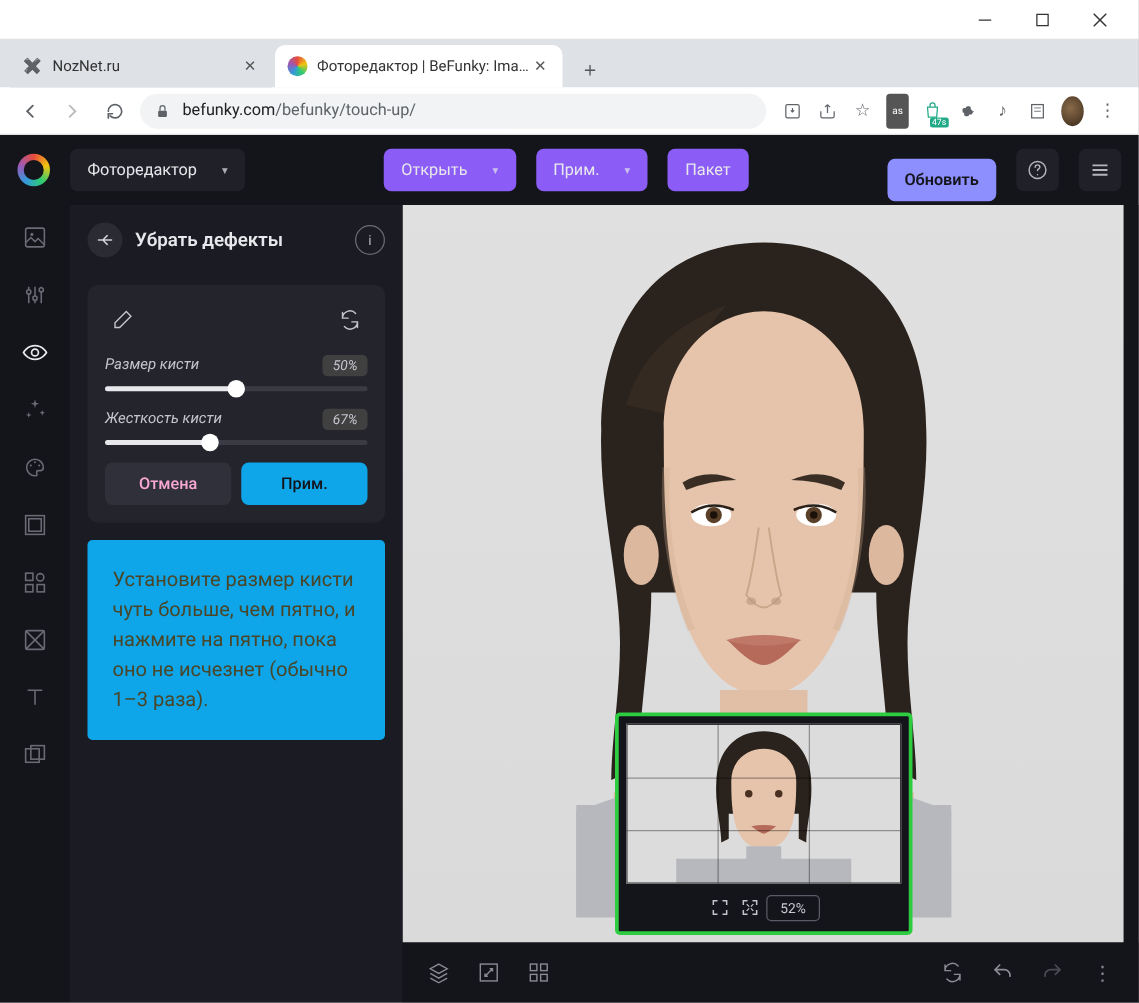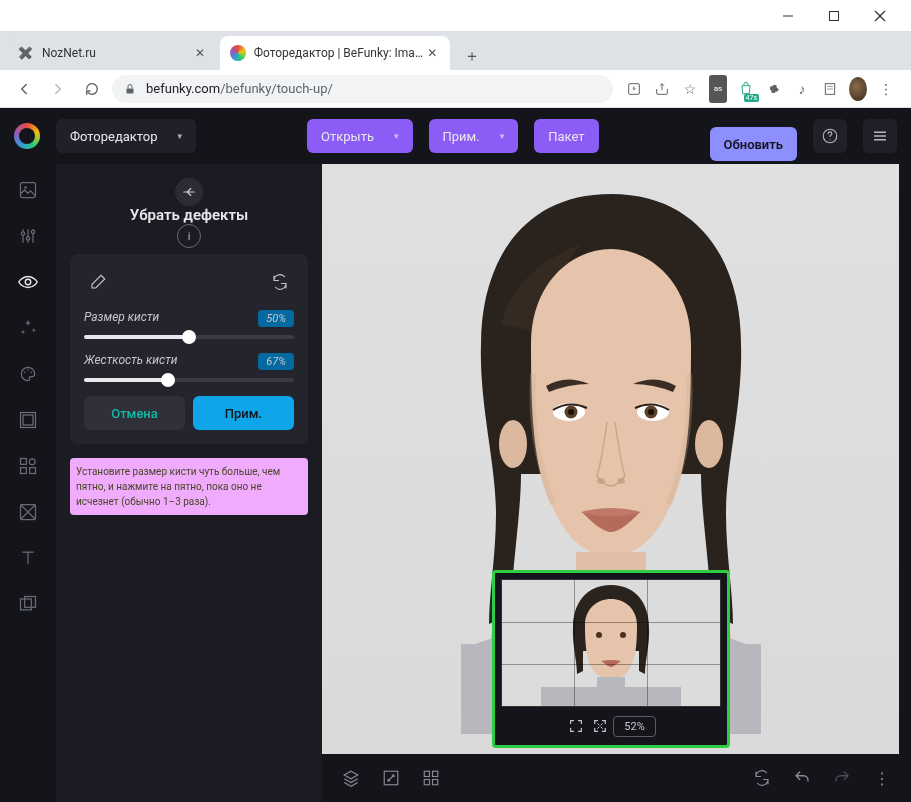--- a/index.html
+++ b/index.html
@@ -44,40 +44,40 @@
 
 .app-body { flex:1; display:flex; overflow:hidden; }
 
 
 .rail { width:56px; background:#14151b; display:flex; flex-direction:column; align-items:center; padding-top:14px; gap:22px; }
 .rail-icon { width:24px; height:24px; color:#6a6b75; display:flex; align-items:center; justify-content:center; }
 .rail-icon.active { color:#e8e8ec; }
 
 
 .panel { width:266px; background:#1b1c23; padding:14px 14px; color:#e8e8ec; }
-.panel-hdr { display:flex; align-items:center; margin-bottom:6px;flex-direction:column; }
+.panel-hdr { display:flex; align-items:center; gap:10px; margin-bottom:22px; }
 .back-btn { width:28px; height:28px; border-radius:50%; background:#2a2b33; display:flex; align-items:center; justify-content:center; color:#d0d0d8; }
 .panel-title { font-size:15px; font-weight:600; flex:1; }
 .info-btn { width:24px; height:24px; border-radius:50%; border:1.5px solid #6a6b75; display:flex; align-items:center; justify-content:center; font-size:11px; color:#b5b5bf; }
 
 .card { background:#23242c; border-radius:8px; padding:14px; }
 .card-top { display:flex; justify-content:space-between; margin-bottom:14px; }
 .tool-icon { width:28px; height:28px; border-radius:6px; display:flex; align-items:center; justify-content:center; color:#c5c5cf; }
 .slider-row { margin-bottom:14px; }
 .slider-lbl { display:flex; justify-content:space-between; font-size:12px; color:#c5c5cf; margin-bottom:8px;font-style:italic; }
-.slider-val { background:#0369a1; padding:2px 8px; border-radius:4px; font-size:11px; }
+.slider-val { background:#404040; padding:2px 8px; border-radius:4px; font-size:11px; }
 .slider-track { height:4px; background:#3a3b45; border-radius:2px; position:relative; }
 .slider-fill { position:absolute; height:100%; background:#e8e8ec; border-radius:2px; }
 .slider-thumb { position:absolute; width:14px; height:14px; background:#fff; border-radius:50%; top:-5px; transform:translateX(-50%); }
 .btn-row { display:flex; gap:8px; margin-top:4px; }
 .btn-row button { flex:1; height:34px; border-radius:6px; border:none; font-size:13px; font-weight:500; }
-.btn-cancel { background:#2f3039; color:#14b8a6; }
+.btn-cancel { background:#2f3039; color:#f9a8d4; }
 .btn-apply { background:#0ea5e9; color:#14151b; font-weight:600; }
 
-.tip { margin-top:14px; background:#f0abfc; color:#4a4628; font-size:10px; line-height:1.5; padding:6px; border-radius:4px; }
+.tip { margin-top:14px; background:#0ea5e9; color:#4a4628; font-size:16px; line-height:1.5; padding:20px; border-radius:4px; }
 
 
 .canvas-wrap { flex:1; background:#14151b; display:flex; flex-direction:column; position:relative; }
 .canvas { flex:1; margin:0 12px 0 0; background:#d8d8d8; position:relative; overflow:hidden; }
 .portrait-bg { width:100%; height:100%; background:linear-gradient(#e0e0e0 0%,#dadada 100%); display:flex; align-items:flex-start; justify-content:center; }
 .portrait-face { margin-top:10px; }
 
 
 .navigator { position:absolute; left:50%; transform:translateX(-50%); bottom:6px; width:238px; border:3px solid #2ecc40; border-radius:4px; background:#14151b; padding:6px 6px 4px 6px; }
 .nav-thumb { width:100%; height:128px; background:#d8d8d8; position:relative; overflow:hidden; }

